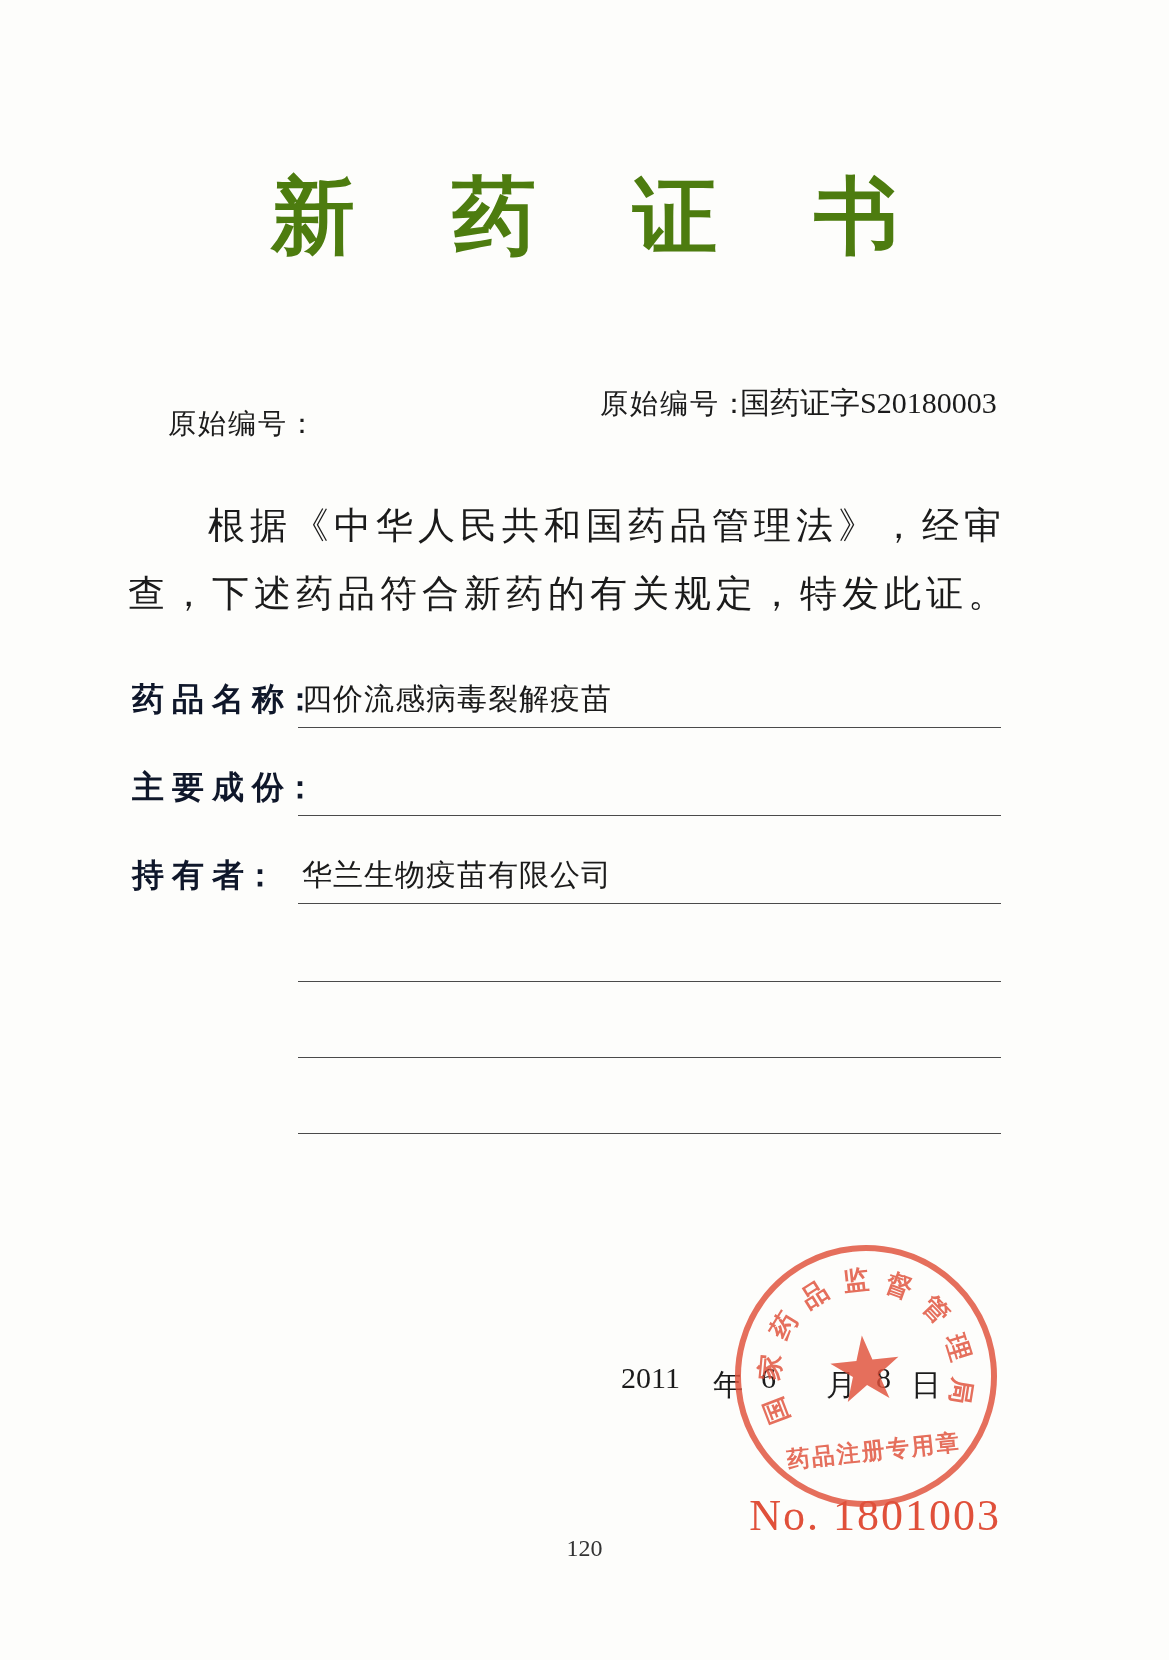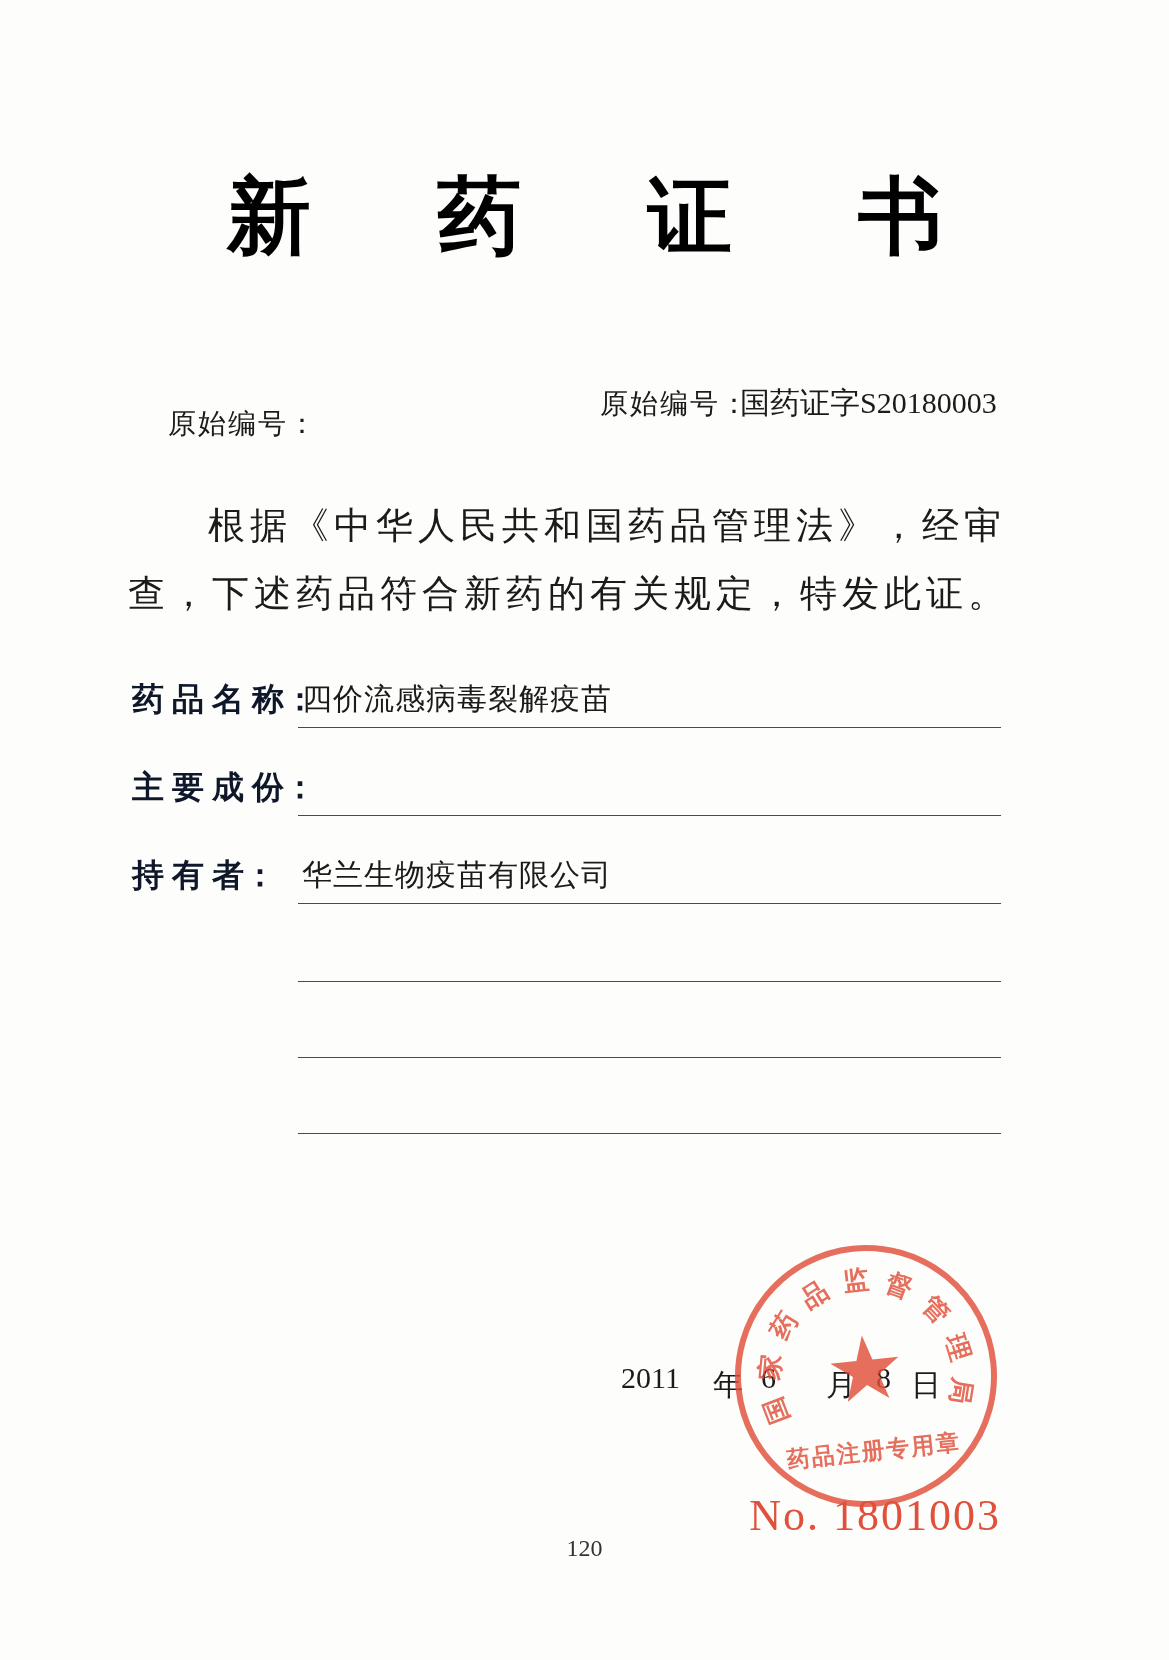--- a/index.html
+++ b/index.html
@@ -22,26 +22,26 @@
     background: #fdfdfb;
   }
 
   
   .cert-title {
     position: absolute;
     top: 160px;
     left: 0;
     width: 100%;
     text-align: center;
-    font-family: Liberation Mono, monospace;
+    font-family: Liberation Serif, serif;
     font-weight: bold;
     font-size: 84px;
     letter-spacing: 38px;
     text-indent: 38px;
-    color: #000000;
+    color: #4d7c0f;
   }
 
   
   .num-row {
     position: absolute;
     top: 385px;
     left: 0;
     width: 100%;
     height: 40px;
   }

